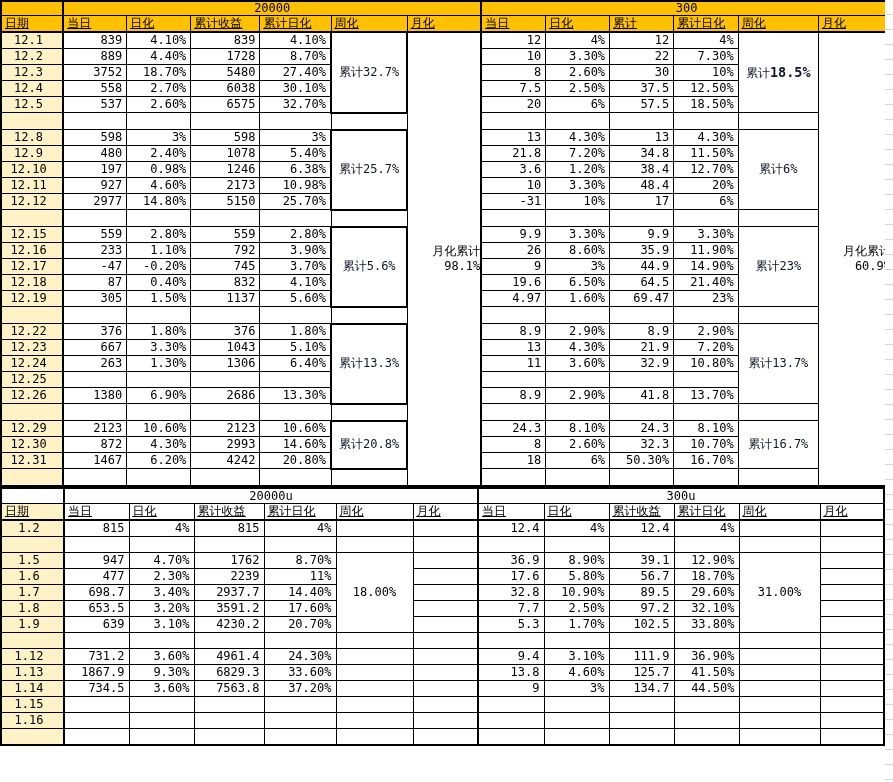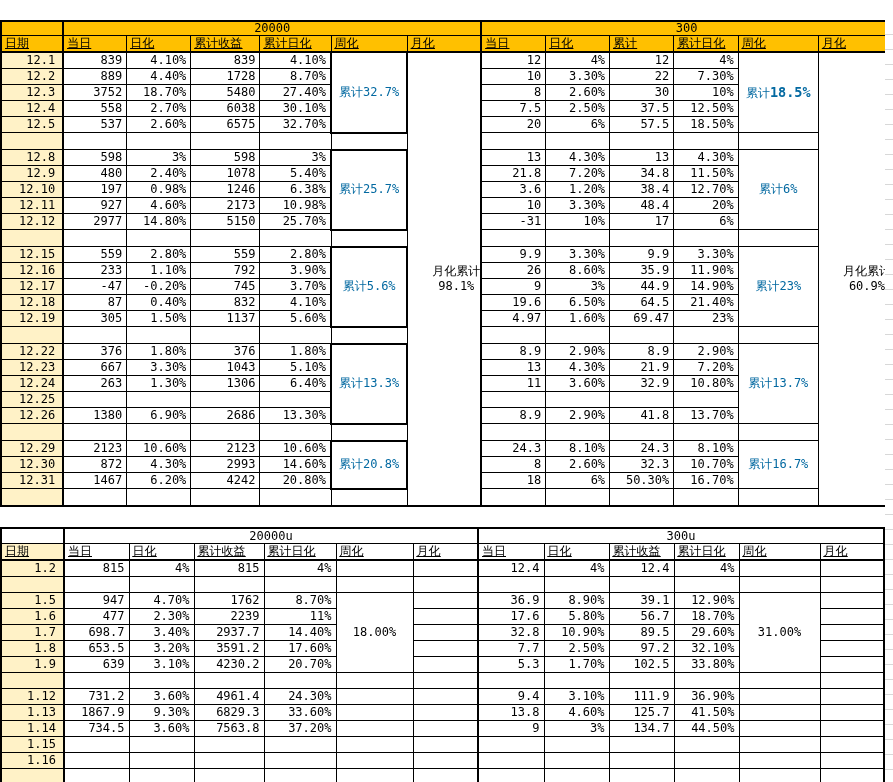--- a/index.html
+++ b/index.html
@@ -2,38 +2,38 @@
 <html><head>
 <meta charset="utf-8">
 <style>
   html,body{margin:0;padding:0;}
   body{
     width:893px;height:782px;overflow:hidden;background:#ffffff;
     font-family:"DejaVu Sans Mono","DejaVu Sans","Liberation Sans",sans-serif;
     font-size:12px;color:#000;
   }
   #sheet{position:relative;width:893px;height:782px;background:#fff;}
-  table{border-collapse:collapse;table-layout:fixed;border:2px solid #000;margin-top:20px;}
+  table{border-collapse:collapse;table-layout:fixed;border:2px solid #000;}
   td{
     height:15px;line-height:15px;padding:0;border:1px solid #000;
     overflow:hidden;white-space:nowrap;vertical-align:middle;
   }
   .num{text-align:right;padding-right:4px;}
-  .c-date{background:#FFF2C7;text-align:right;padding-right:7px;}
+  .c-date{background:#FFF2C7;text-align:center;padding-right:7px;}
   .hdr{background:#FFC000;text-align:left;padding-left:3px;}
   .hdr-white{background:#fff;text-align:left;padding-left:3px;}
   .u{text-decoration:underline;}
   .br2{border-right:2px solid #000;}
   .bb2{border-bottom:2px solid #000;text-decoration:underline;}
   .bandrow td{background:#FFC000;text-align:center;height:13px;line-height:13px;}
   .ubandrow td{background:#fff;text-align:center;height:14px;line-height:14px;}
-  .wk{color:#0369a1;text-align:center;}
+  .wk{color:#0f172a;text-align:center;}
   .wkbox{border:2px solid #000;}
   .wkbold{font-weight:bold;font-size:13.5px;text-align:right;}
-  .mon{text-align:center;line-height:15px;padding-left:24px;}
+  .mon{text-align:right;line-height:15px;padding-left:24px;}
   .jwk{text-align:center;}
   .pale{background:#FFF2C7;}
   #band-2026{
     box-sizing:border-box;width:885px;height:46px;background:#FFD34D;
     border:2px solid #000;border-top-width:3px;display:flex;align-items:center;
     justify-content:center;font-size:13px;
   }
   #margin-strip{
     position:absolute;top:0;right:0;width:8px;height:782px;
     background:repeating-linear-gradient(to bottom,#ffffff 0 14px,#d8d8d8 14px 15px);

